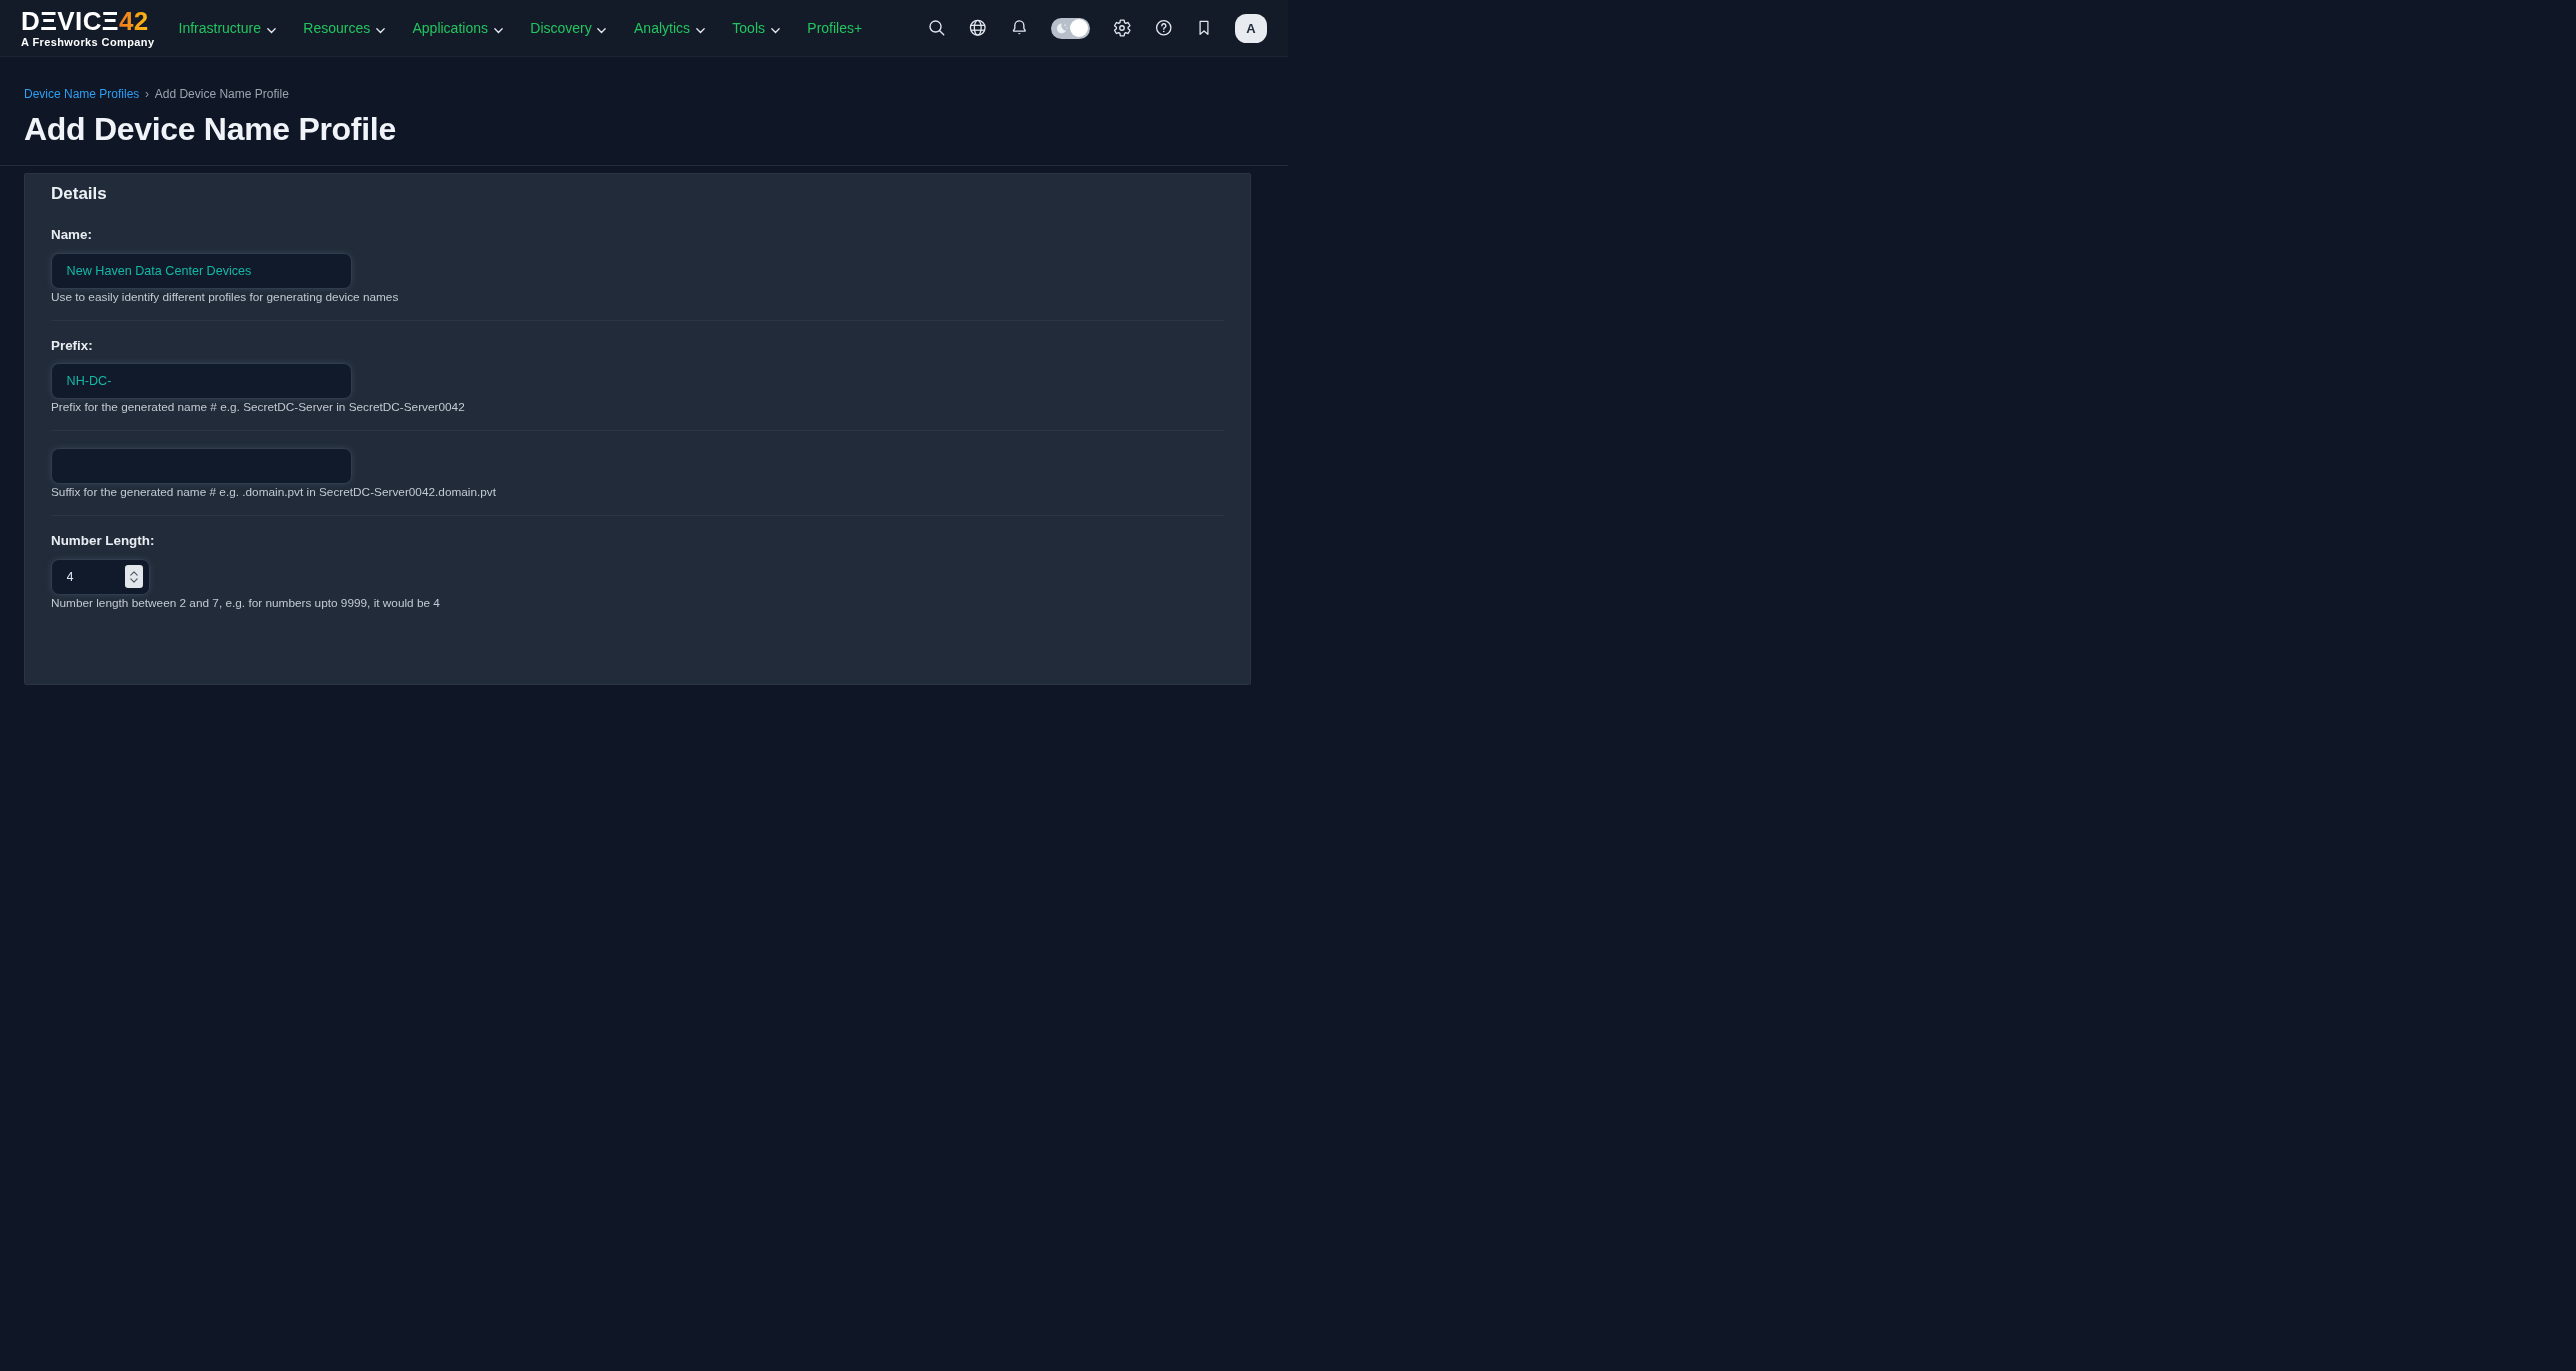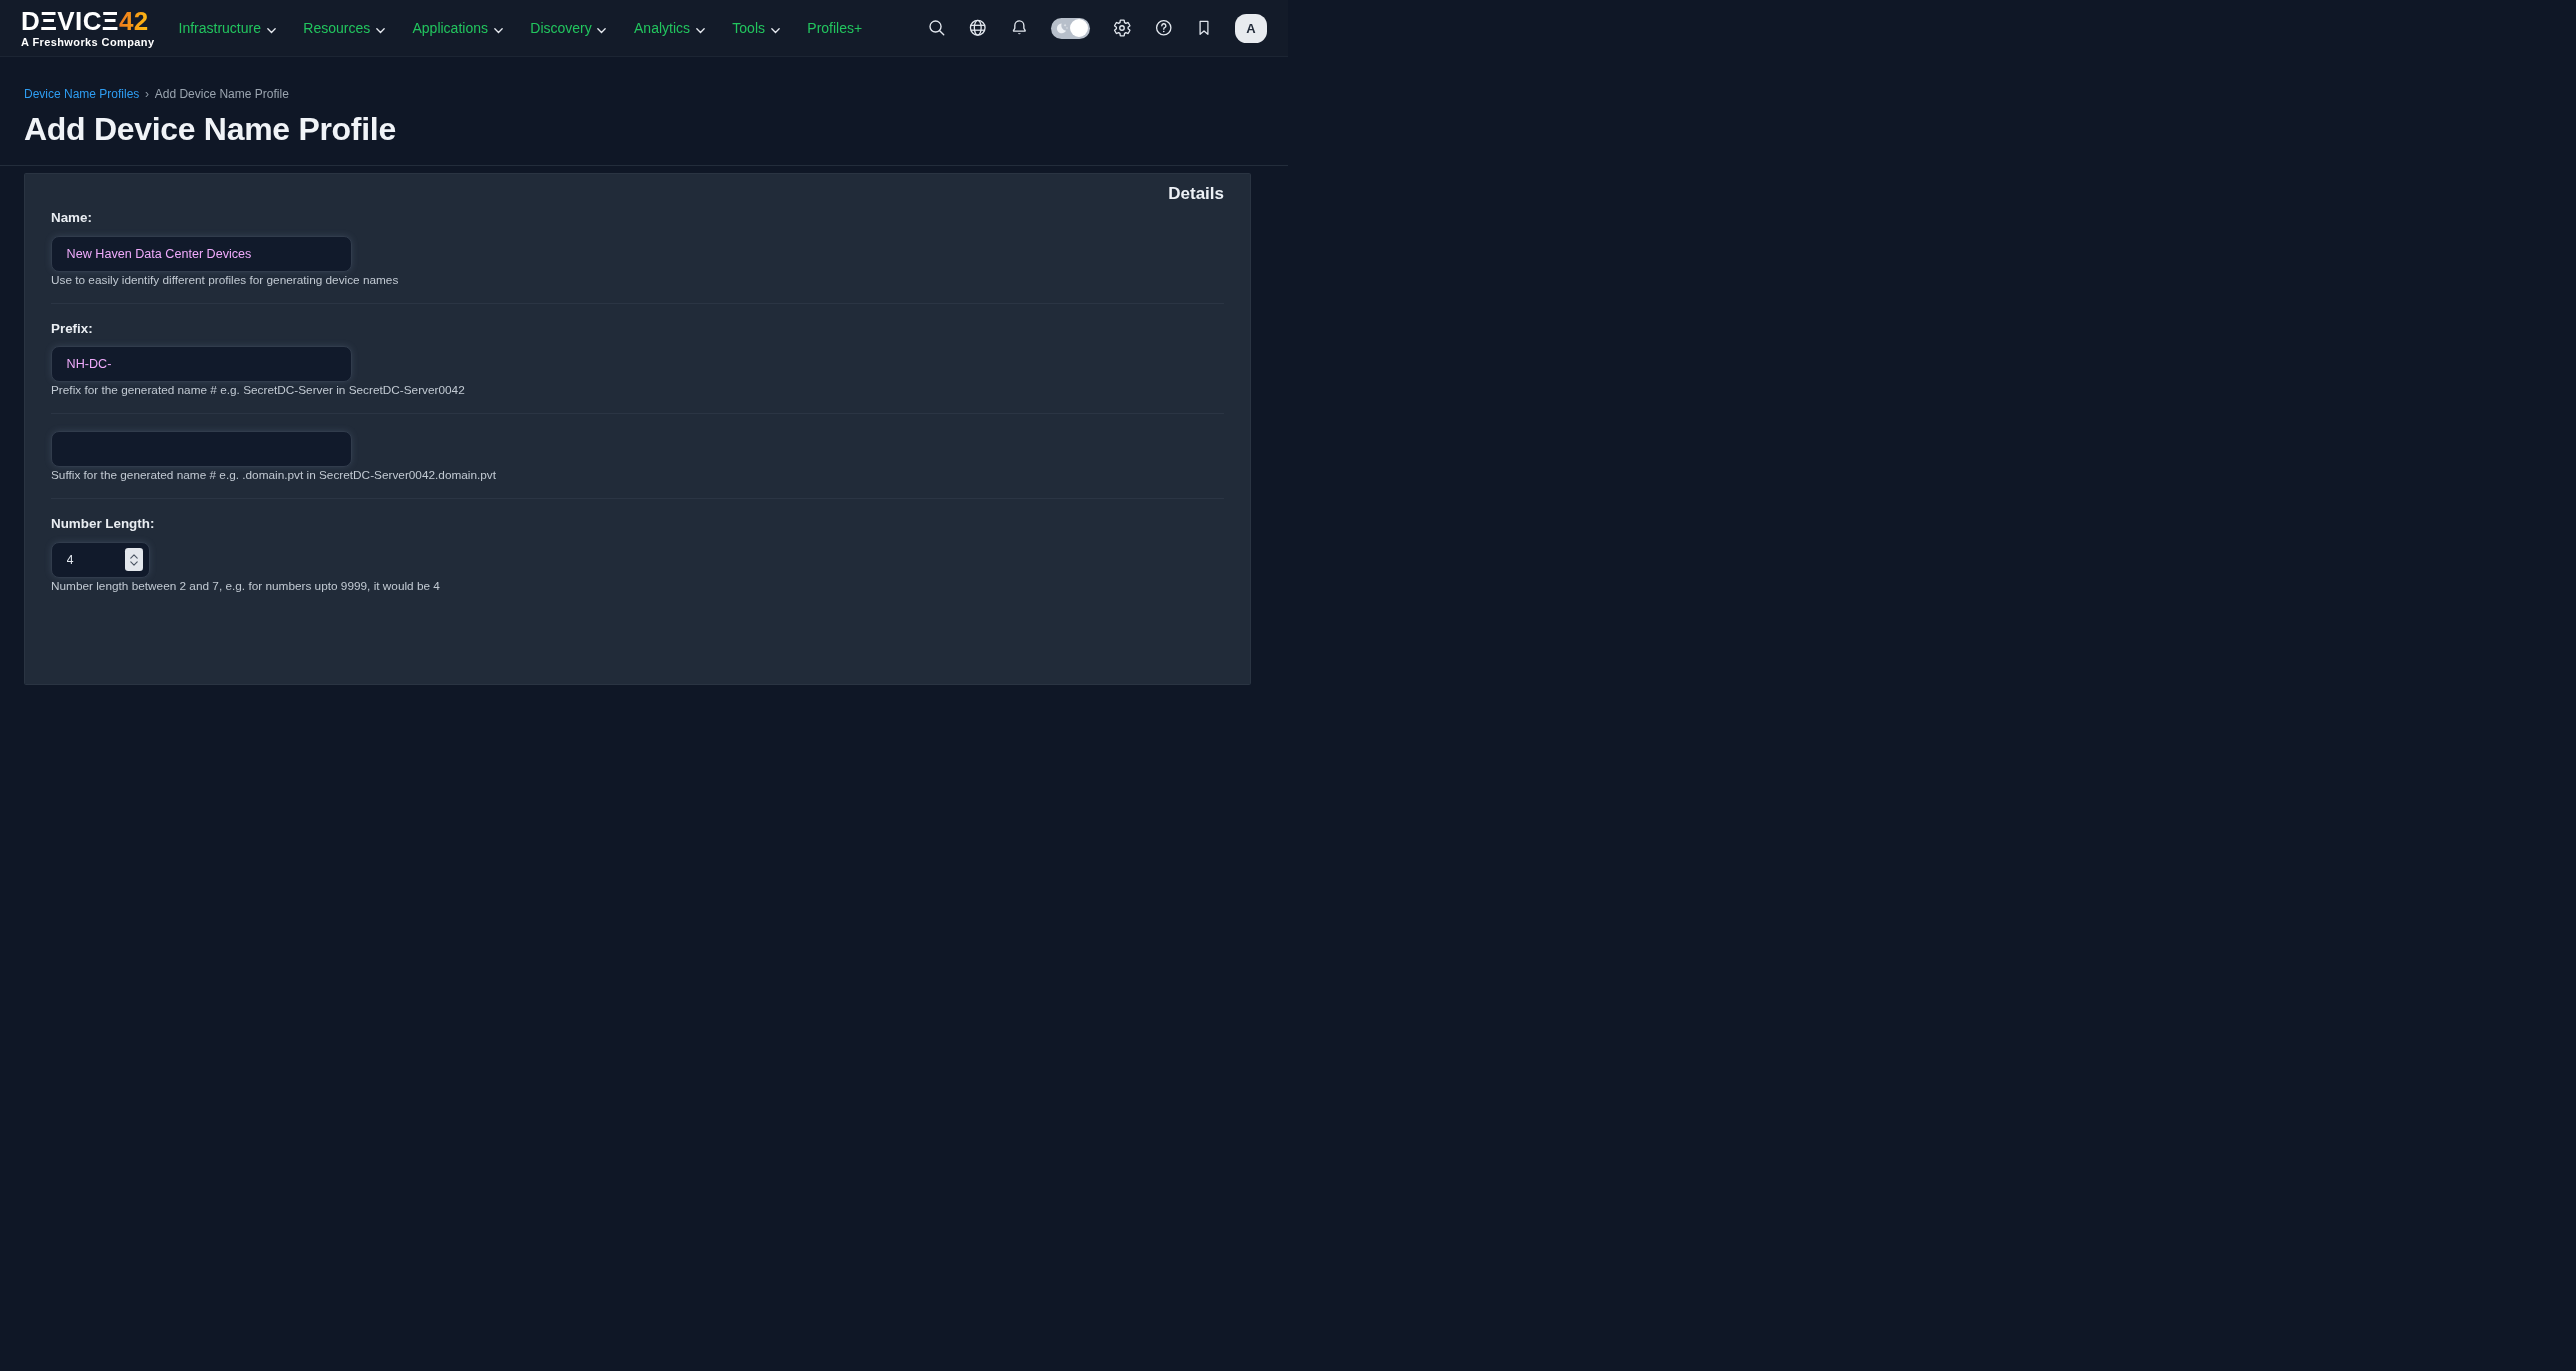--- a/index.html
+++ b/index.html
@@ -51,26 +51,26 @@
   h1.page-title {
     margin-top: 10.5px; font-size: 32px; font-weight: 800; color: #F0F3F7;
     letter-spacing: -0.3px; line-height: 1.1;
   }
   .title-divider { border: none; border-top: 0.8px solid #232D3B; margin: 18px -24px 0 -24px; }
   
   .panel {
     margin: 7.3px 13px 0 0; background: #212B39; border: 0.8px solid #2A3442;
     border-radius: 1.6px; padding: 10.5px 26px 21px 26px; height: 512px; overflow: hidden;
   }
-  .section-title { font-size: 17px; font-weight: bold; color: #EDF1F6; margin-bottom: 6px; text-align: right; }
+  .section-title { font-size: 17px; font-weight: bold; color: #EDF1F6; margin-bottom: 23px; }
   .field-label { font-size: 13.4px; font-weight: 600; color: #E9EDF2; margin-bottom: 10.5px; }
   .text-input {
     width: 301px; height: 36px; background: #111A2B; border: 0.8px solid #313C4C;
     border-radius: 8px; box-shadow: 0 0 7.3px rgba(130,150,180,0.20);
-    color: #f0abfc; font-size: 12.6px; padding: 0 14.6px;
+    color: #14b8a6; font-size: 12.6px; padding: 0 14.6px;
     font-family: "Liberation Sans", sans-serif; outline: none;
   }
   .number-wrap { position: relative; width: 99px; }
   .number-input {
     width: 99px; height: 36px; background: #111A2B; border: 0.8px solid #313C4C;
     border-radius: 8px; box-shadow: 0 0 7.3px rgba(130,150,180,0.20);
     color: #E3E8EF; font-size: 12.6px; padding: 0 32px 0 14.6px;
     font-family: "Liberation Sans", sans-serif; outline: none;
     -moz-appearance: textfield; appearance: textfield;
   }

